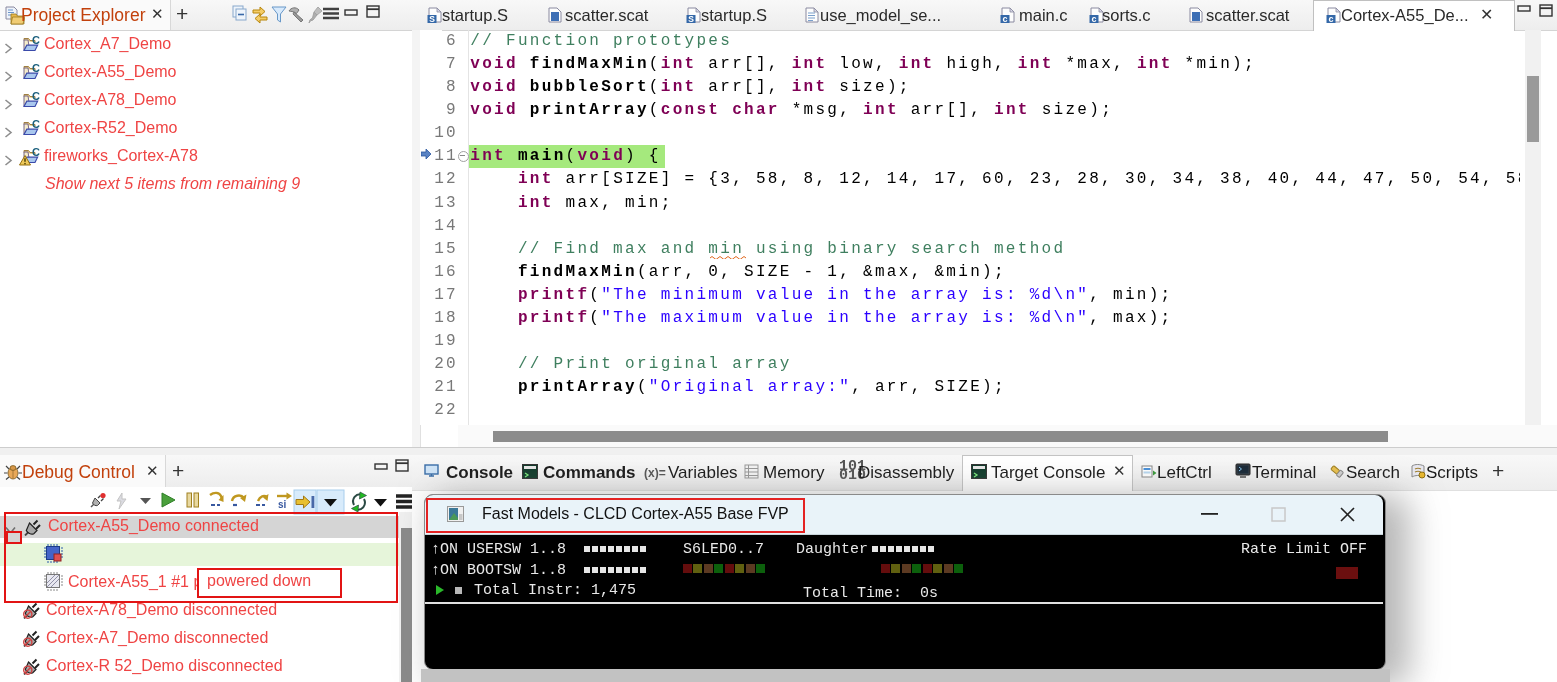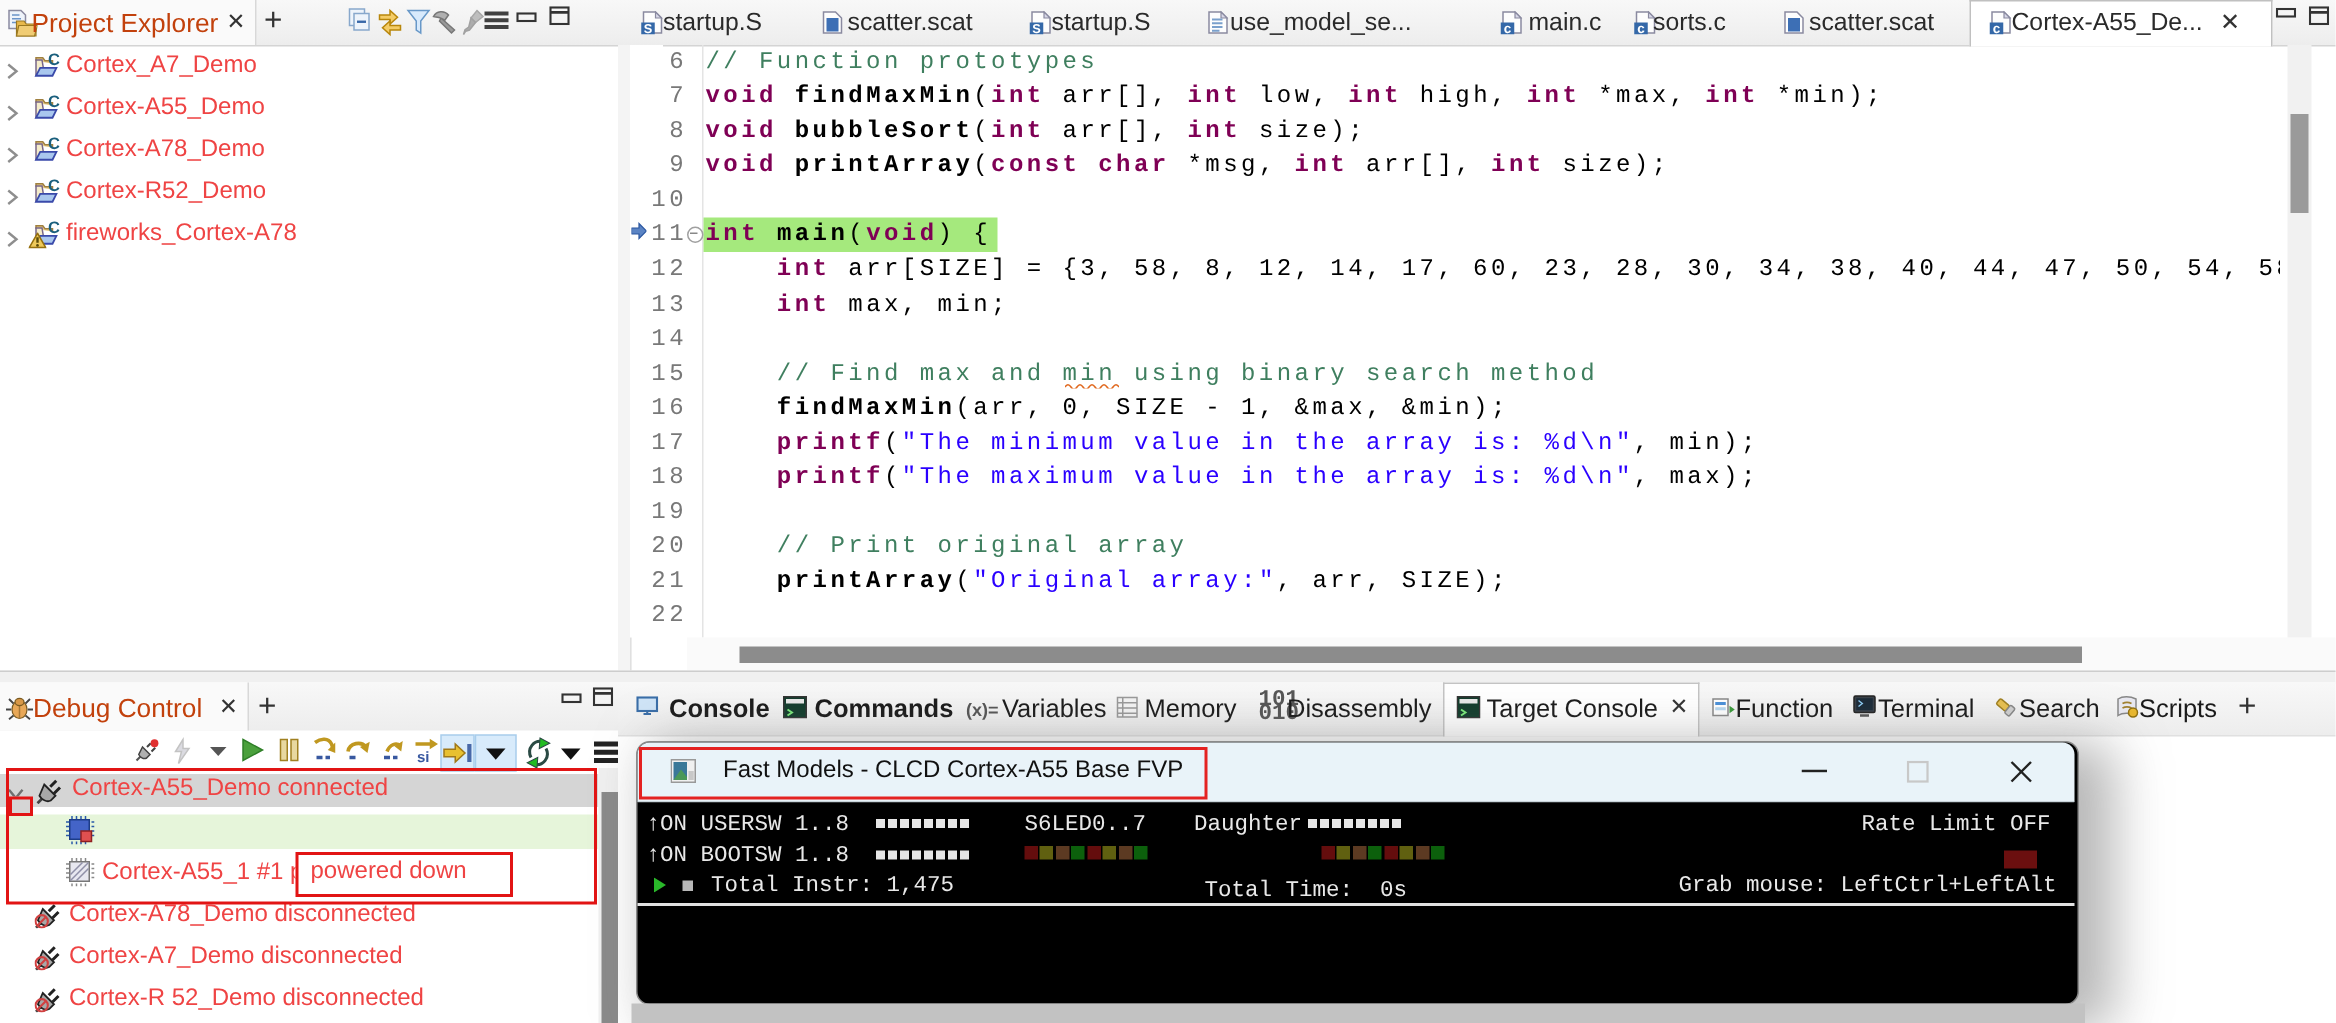--- a/index.html
+++ b/index.html
@@ -163,20 +163,21 @@
     <svg class="r" style="left:19px;top:124px" width="12" height="11" viewBox="0 0 12 11">
         <path d="M6 0.5L11.5 10H0.5z" fill="#eec95a" stroke="#96700f" stroke-width="1"></path>
         <path d="M6 3.2v3.6" stroke="#5a4a08" stroke-width="1.6"></path>
         <circle cx="6" cy="8.6" r="0.9" fill="#5a4a08"></circle>
       </svg>
     <div class="r trow" style="left:44px;top:4px">Cortex_A7_Demo</div>
     <div class="r trow" style="left:44px;top:32px">Cortex-A55_Demo</div>
     <div class="r trow" style="left:44px;top:60px">Cortex-A78_Demo</div>
     <div class="r trow" style="left:44px;top:88px">Cortex-R52_Demo</div>
     <div class="r trow" style="left:44px;top:116px">fireworks_Cortex-A78</div>
+    <div class="r trow" style="left:45px;top:144px;font-style:italic">Show next 5 items from remaining 9</div>
   </div>
 </div>
 
 <div class="r" id="ed" style="left:412px;top:0;width:1145px;height:447px;background:#fff">
   <div class="r hdr" style="left:0;top:0;width:1145px;height:30px;border-bottom:1px solid #d4d4d4"></div>
   <div class="r" id="ed-tabs" style="left:0;top:0;width:1145px;height:18px;font-size:16.5px;color:#2a2a2a">
     <div class="r" style="left:901px;top:0;width:200px;height:30px;background:#fff;border:1px solid #c0c0c0;border-bottom:none"></div>
     <svg class="r" style="left:15px;top:7px" width="16" height="16">
         <use href="#docs"></use>
       </svg>
@@ -432,21 +433,21 @@
         <path d="M3 9l3 2-3 2" stroke="#7ae87a" stroke-width="1.3" fill="none"></path>
       </svg>
     <div class="r" style="left:579px;top:8px">Target Console</div>
     <div class="r" style="left:701px;top:7px;font-size:15px;color:#333">✕</div>
     <svg class="r" style="left:729px;top:9px" width="16" height="15" viewBox="0 0 16 15">
         <rect x="1" y="2" width="10" height="11" fill="#fff" stroke="#888"></rect>
         <rect x="2.5" y="4" width="7" height="2" fill="#4a90d8"></rect>
         <rect x="2.5" y="7.5" width="7" height="2" fill="#b8d8f0"></rect>
         <path d="M9 9h6M12 6.5l3.5 2.5L12 11.5z" fill="#3a9a3a" stroke="none"></path>
       </svg>
-    <div class="r" style="left:745px;top:8px">Function</div>
+    <div class="r" style="left:745px;top:8px">LeftCtrl</div>
     <svg class="r" style="left:823px;top:8px" width="16" height="16" viewBox="0 0 16 16">
         <rect x="1" y="1" width="14" height="11" rx="1" fill="#384048" stroke="#222"></rect>
         <rect x="2.5" y="2.5" width="11" height="8" fill="#1a2a38"></rect>
         <path d="M4 4l2.5 2L4 8" stroke="#8ac8f0" stroke-width="1" fill="none"></path>
         <path d="M5 14h6" stroke="#555" stroke-width="1.6"></path>
       </svg>
     <div class="r" style="left:840px;top:8px">Terminal</div>
     <svg class="r" style="left:918px;top:9px" width="15" height="15" viewBox="0 0 15 15">
         <g transform="rotate(40 7 7)">
           <rect x="1" y="5" width="8" height="4.6" rx="1" fill="#e8c050" stroke="#a08020"></rect>
@@ -482,21 +483,20 @@
         <path d="M2 2l13 13M15 2L2 15" stroke="#222" stroke-width="1.6"></path>
       </svg>
 
     <div class="r fvp" style="left:6px;top:46px">↑ON USERSW 1..8</div>
     <div class="r fvp" style="left:258px;top:46px">S6LED0..7</div>
     <div class="r fvp" style="left:371px;top:46px">Daughter</div>
     <div class="r fvp" style="left:816px;top:46px">Rate Limit OFF</div>
     <div class="r fvp" style="left:6px;top:67px">↑ON BOOTSW 1..8</div>
     <div class="r fvp" style="left:49px;top:87px">Total Instr: 1,475</div>
     <div class="r fvp" style="left:378px;top:90px">Total Time:  0s</div>
-    <div class="r fvp" style="left:694px;top:87px">Grab mouse: LeftCtrl+LeftAlt</div>
     <svg class="r" style="left:11px;top:90px" width="8" height="10">
         <path d="M0 0l8 5-8 5z" fill="#2ab82a"></path>
       </svg>
     <div class="r" style="left:30px;top:92px;width:7px;height:7px;background:#b8b8b8"></div>
     <div class="wsq" style="left:159px;top:51px"></div>
       <div class="wsq" style="left:167px;top:51px"></div>
       <div class="wsq" style="left:175px;top:51px"></div>
       <div class="wsq" style="left:183px;top:51px"></div>
       <div class="wsq" style="left:191px;top:51px"></div>
       <div class="wsq" style="left:199px;top:51px"></div>

